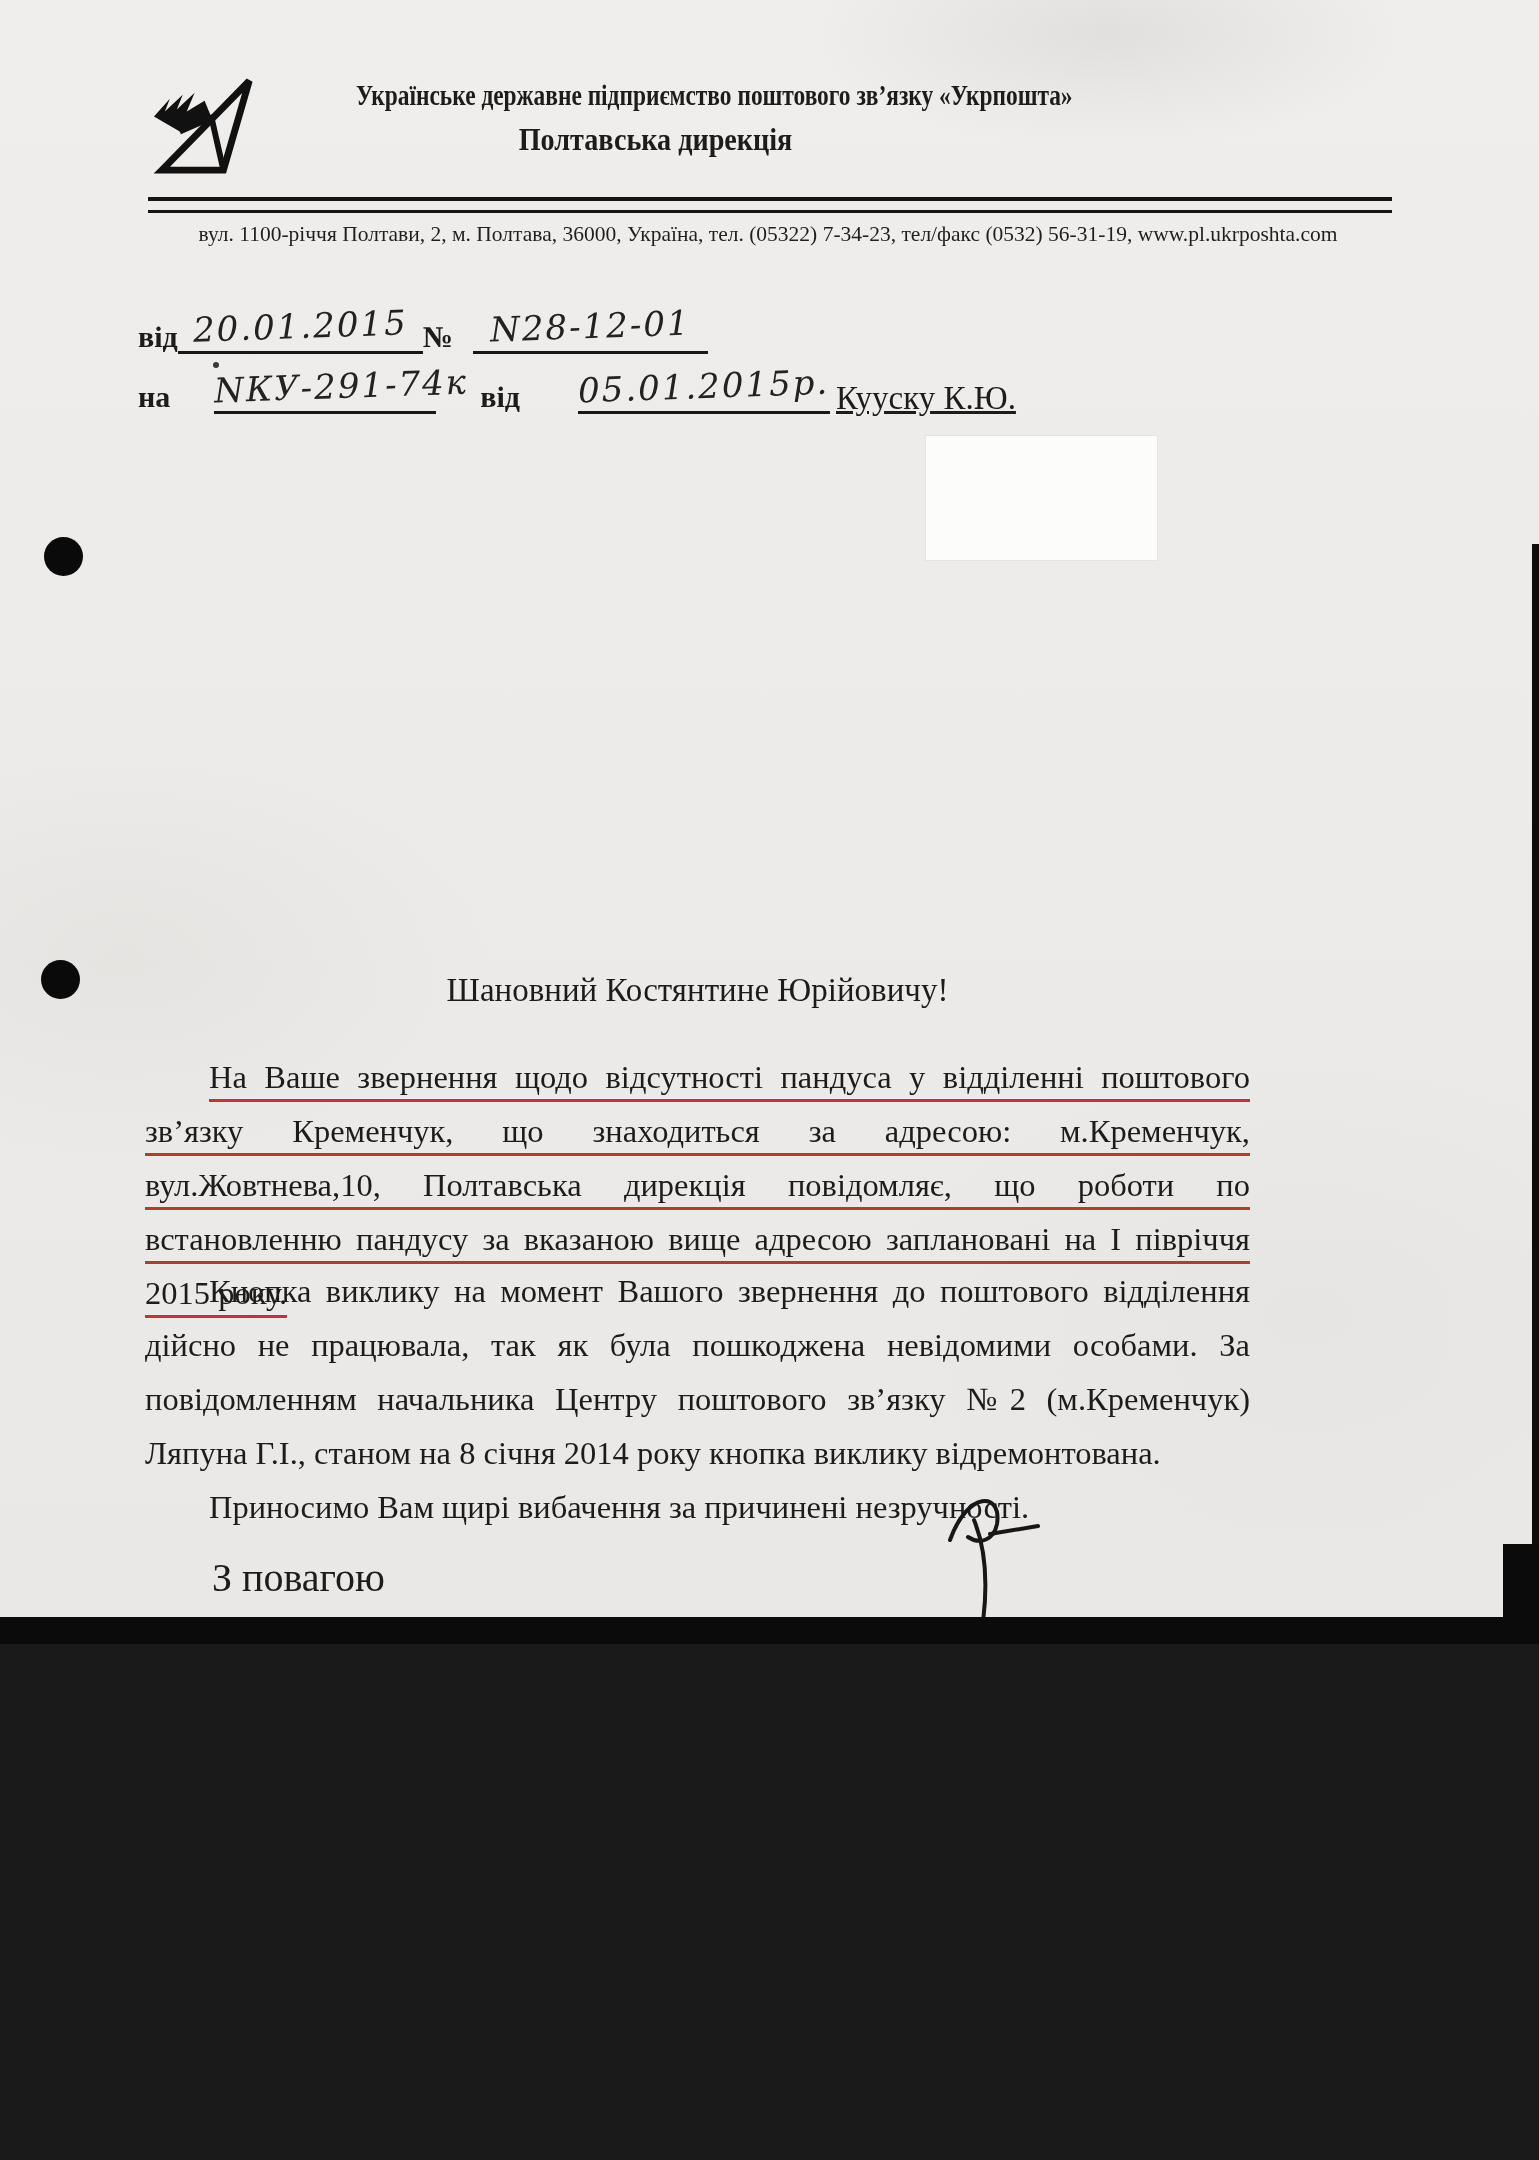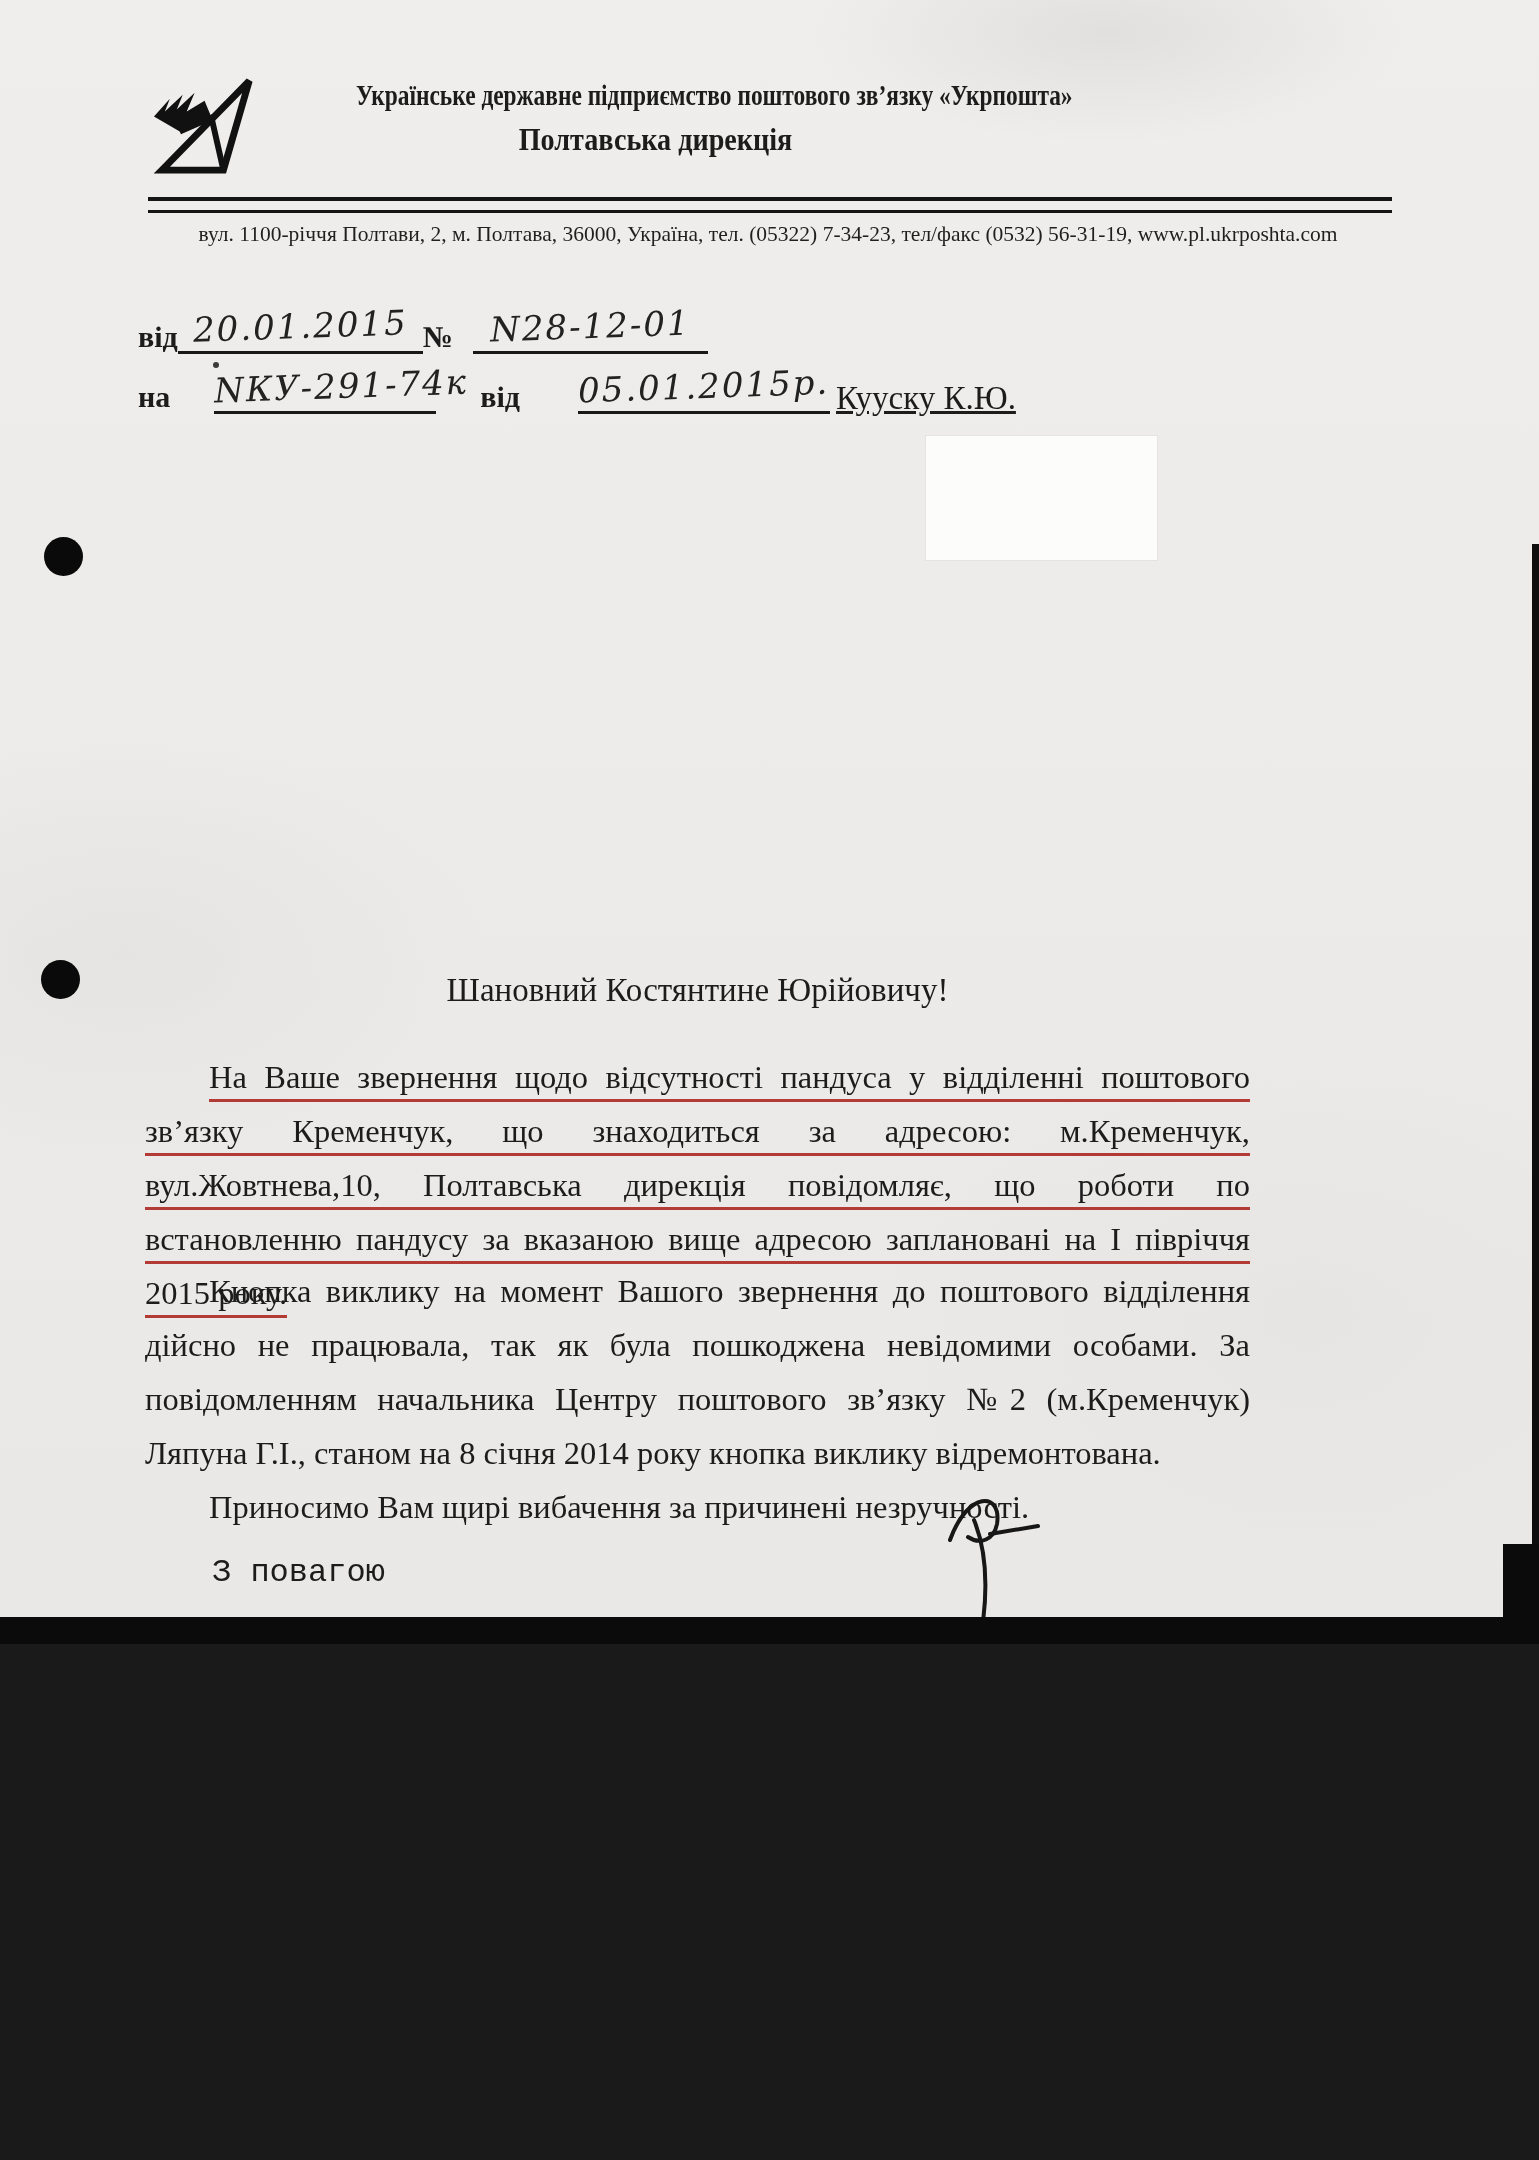--- a/index.html
+++ b/index.html
@@ -79,21 +79,21 @@
   .p1-line { line-height:38px; padding-bottom:3px; margin-bottom:10px; }
   .p1-line.redline { border-bottom:3px solid #b23b35; }
   .p1-line.justify { text-align:justify; text-align-last:justify; }
   .p1-line.indent { margin-left:64px; }
   .underline-red-inline { display:inline-block; border-bottom:3px solid #b23b35; padding-bottom:3px; }
   .letter-body { position:absolute; left:145px; top:1264px; width:1105px;
     font-size:32.5px; line-height:54px; text-align:justify; }
   .letter-body p { margin:0; text-indent:64px; }
 
   
-  .closing { position:absolute; left:212px; top:1554px; font-size:32px;font-family:Liberation Mono, monospace; }
+  .closing { position:absolute; left:212px; top:1554px; font-size:40px; }
   .sig-position { position:absolute; left:212px; top:1641px; font-size:32px; }
   .sig-name { position:absolute; left:1004px; top:1641px; font-size:32px; }
   .sig-scribble { position:absolute; left:650px; top:1478px; width:420px; height:330px; }
 
   
   .exec-block { position:absolute; left:288px; top:1838px; font-size:30.5px; line-height:52px; }
 
   
   .hole-punch { position:absolute; width:39px; height:39px; border-radius:50%; background:#0a0a0a; }
   .punch-1 { left:44px; top:537px; }

